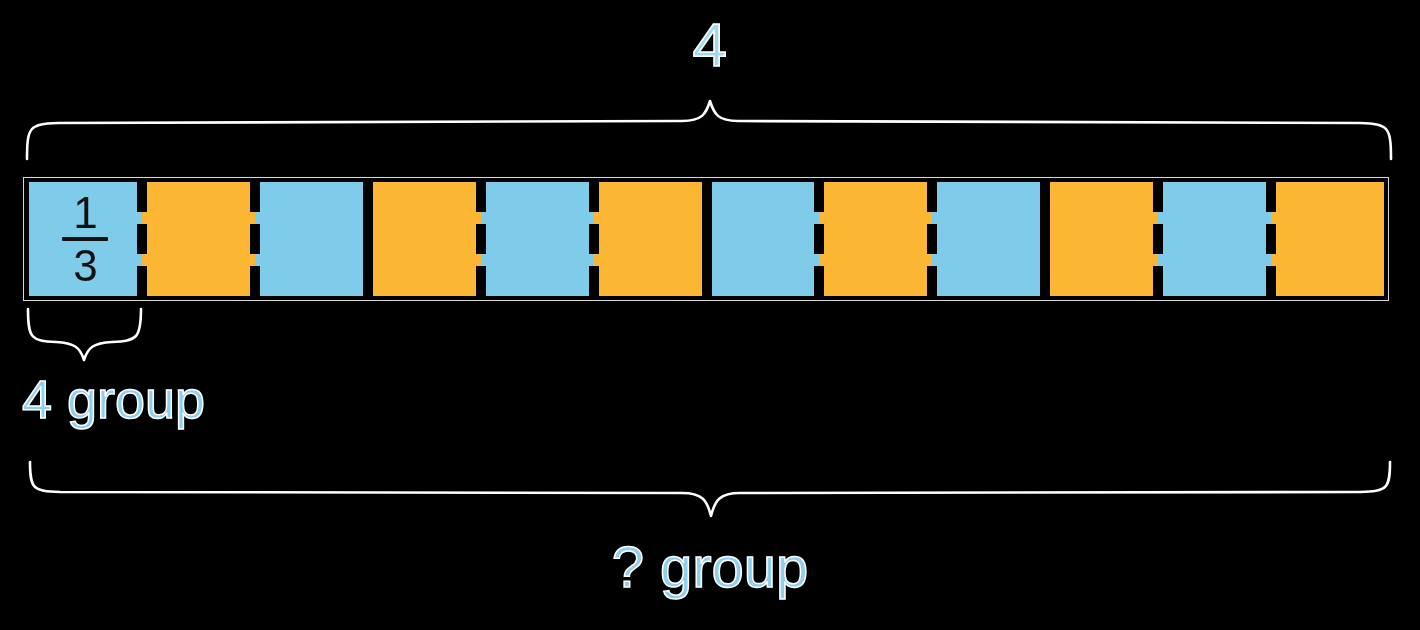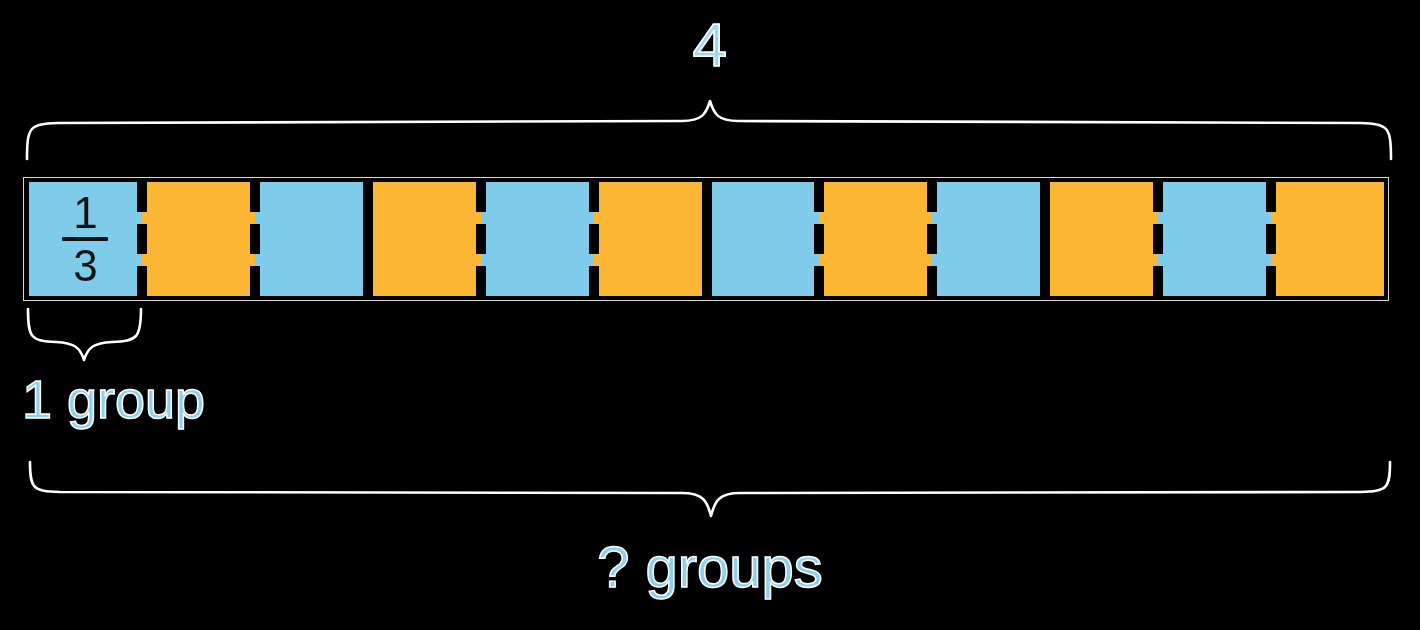--- a/index.html
+++ b/index.html
@@ -191,17 +191,17 @@
     <div class="cell blue   div-dashed"></div>
     <div class="cell orange div-dashed"></div>
     <div class="cell blue   div-solid"></div>
     <div class="cell orange div-dashed"></div>
     <div class="cell blue   div-dashed"></div>
     <div class="cell orange div-solid"></div>
     <div class="cell blue   div-dashed"></div>
     <div class="cell orange div-dashed"></div>
   </div>
 
-  <div class="caption" id="caption-one-group">1 group</div>
-
-  <div class="caption" id="caption-q-groups">? groups</div>
+  <div class="caption" id="caption-one-group">4 group</div>
+
+  <div class="caption" id="caption-q-groups">? group</div>
 
 </div>
 
 </body></html>

